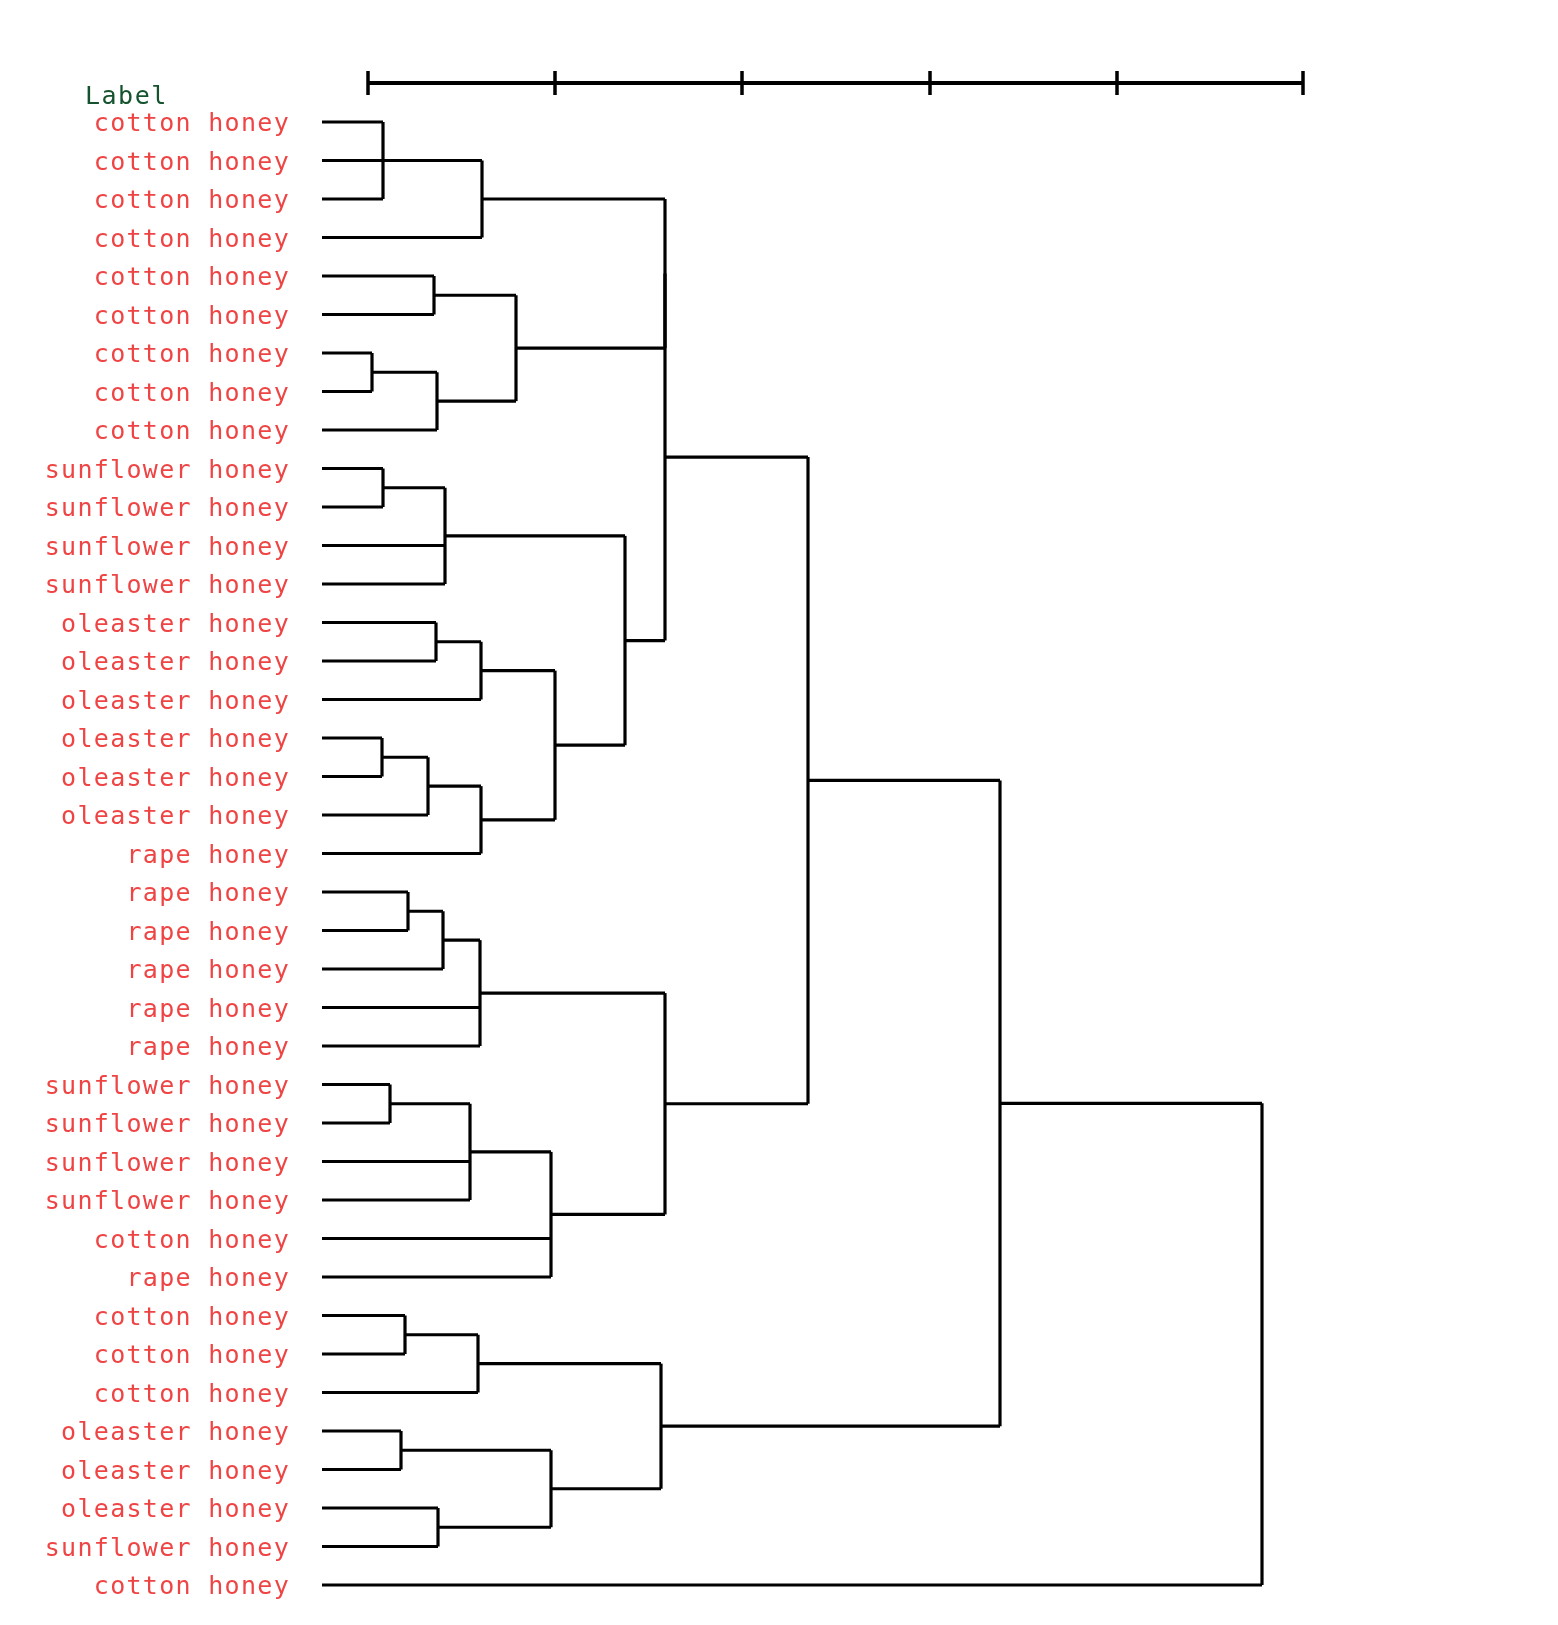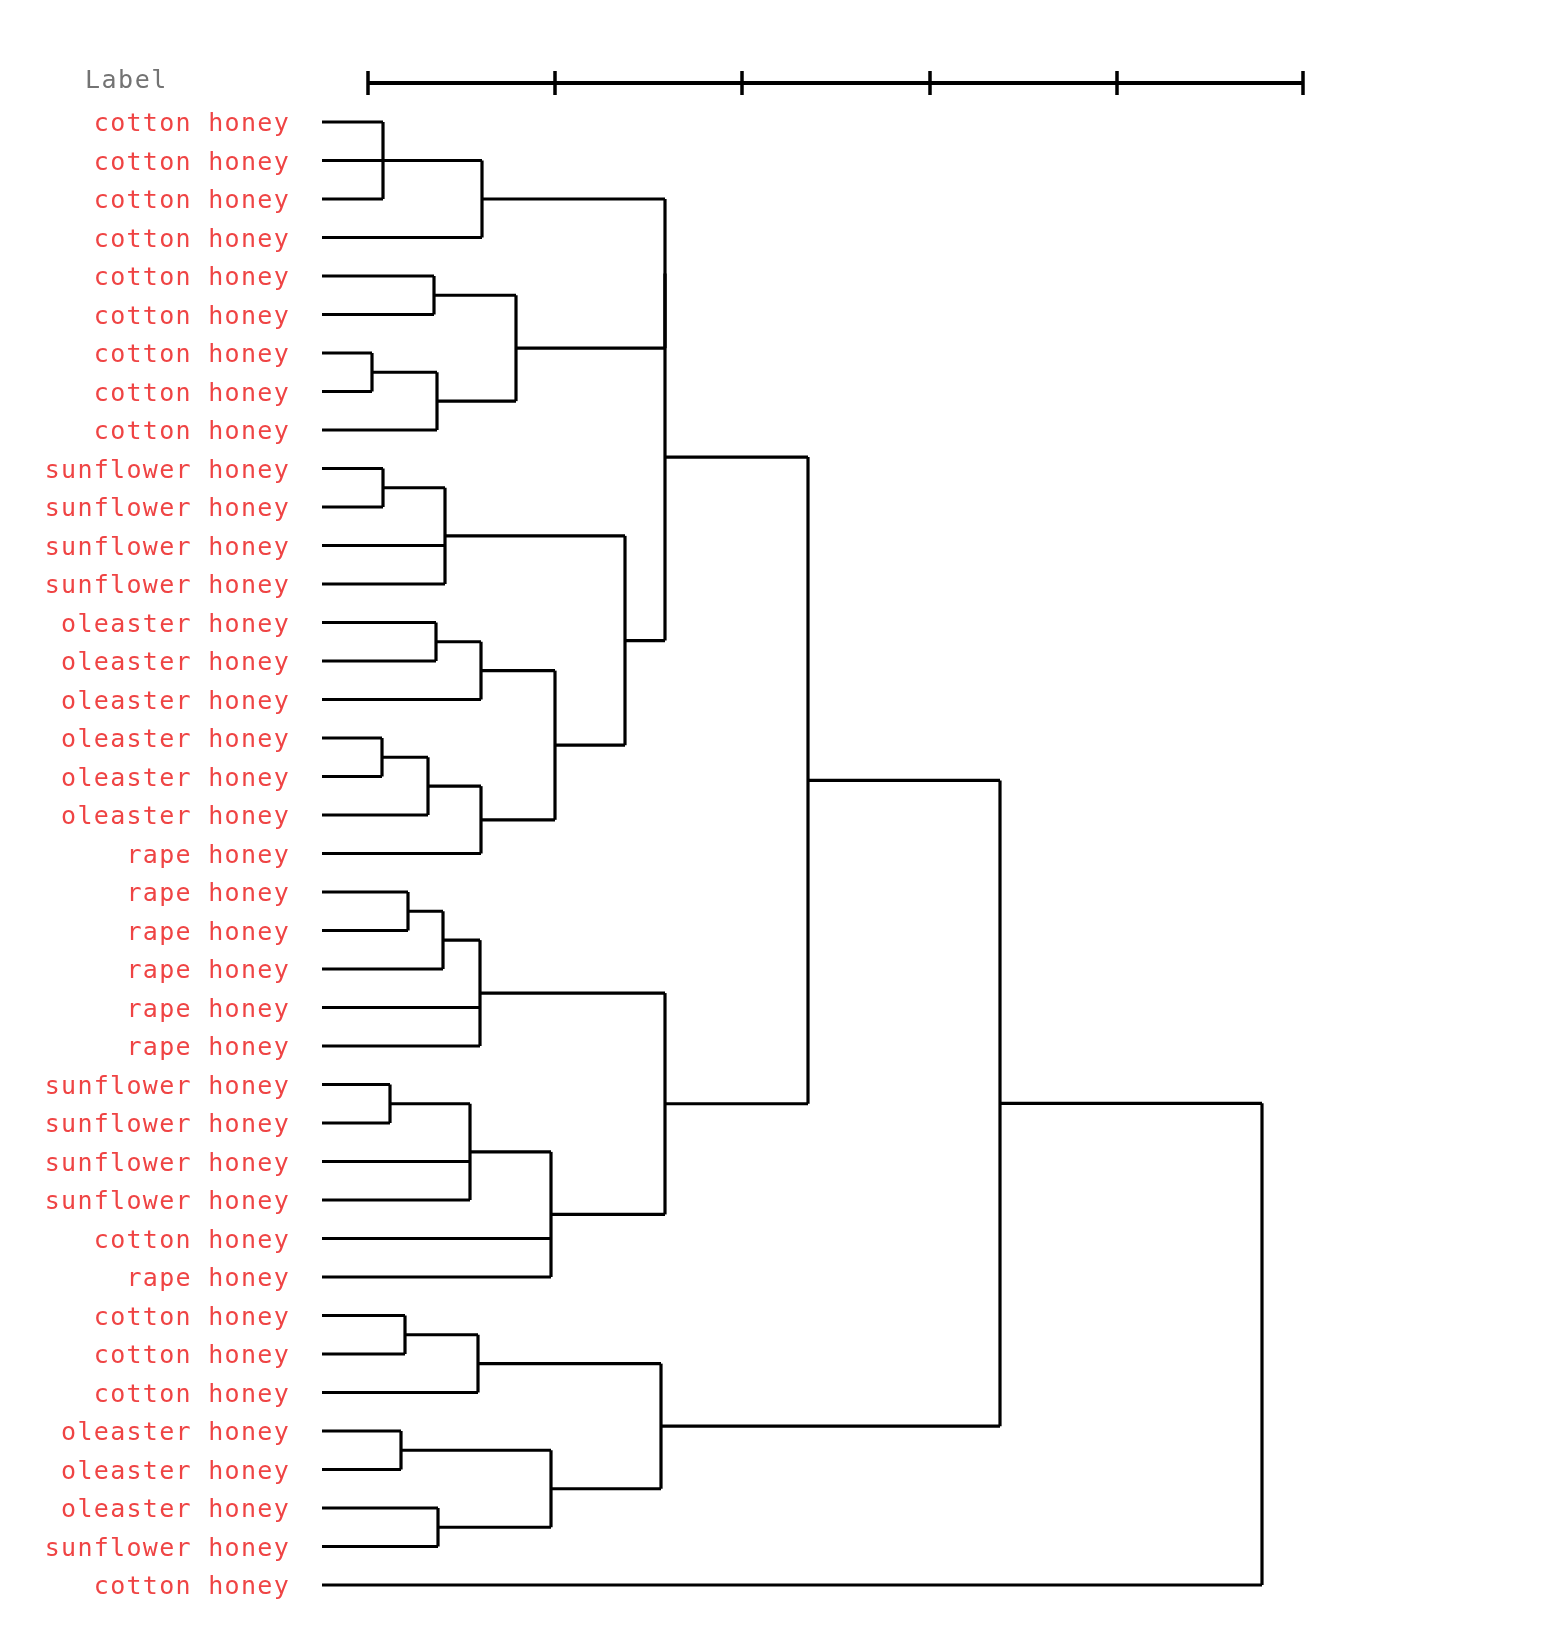--- a/index.html
+++ b/index.html
@@ -6,22 +6,23 @@
   body{
     font-family:"DejaVu Sans Mono","Liberation Mono",monospace;
     width:1558px;height:1625px;position:relative;overflow:hidden;
     -webkit-font-smoothing:none;
   }
   #stage{position:relative;width:1558px;height:1625px;background:#ffffff;}
   .axis-title{
     position:absolute;
     font-size:25px;
     letter-spacing:1.5px;
-    color:#737373;
+    color:#14532d;
     white-space:nowrap;
+    margin-top:16px;
   }
   .leaf-label{
     position:absolute;
     right:1268px;           
     font-size:25px;
     letter-spacing:1.3px;
     color:#ef4444;
     white-space:nowrap;
     text-align:right;
     transform:translateY(-50%);

